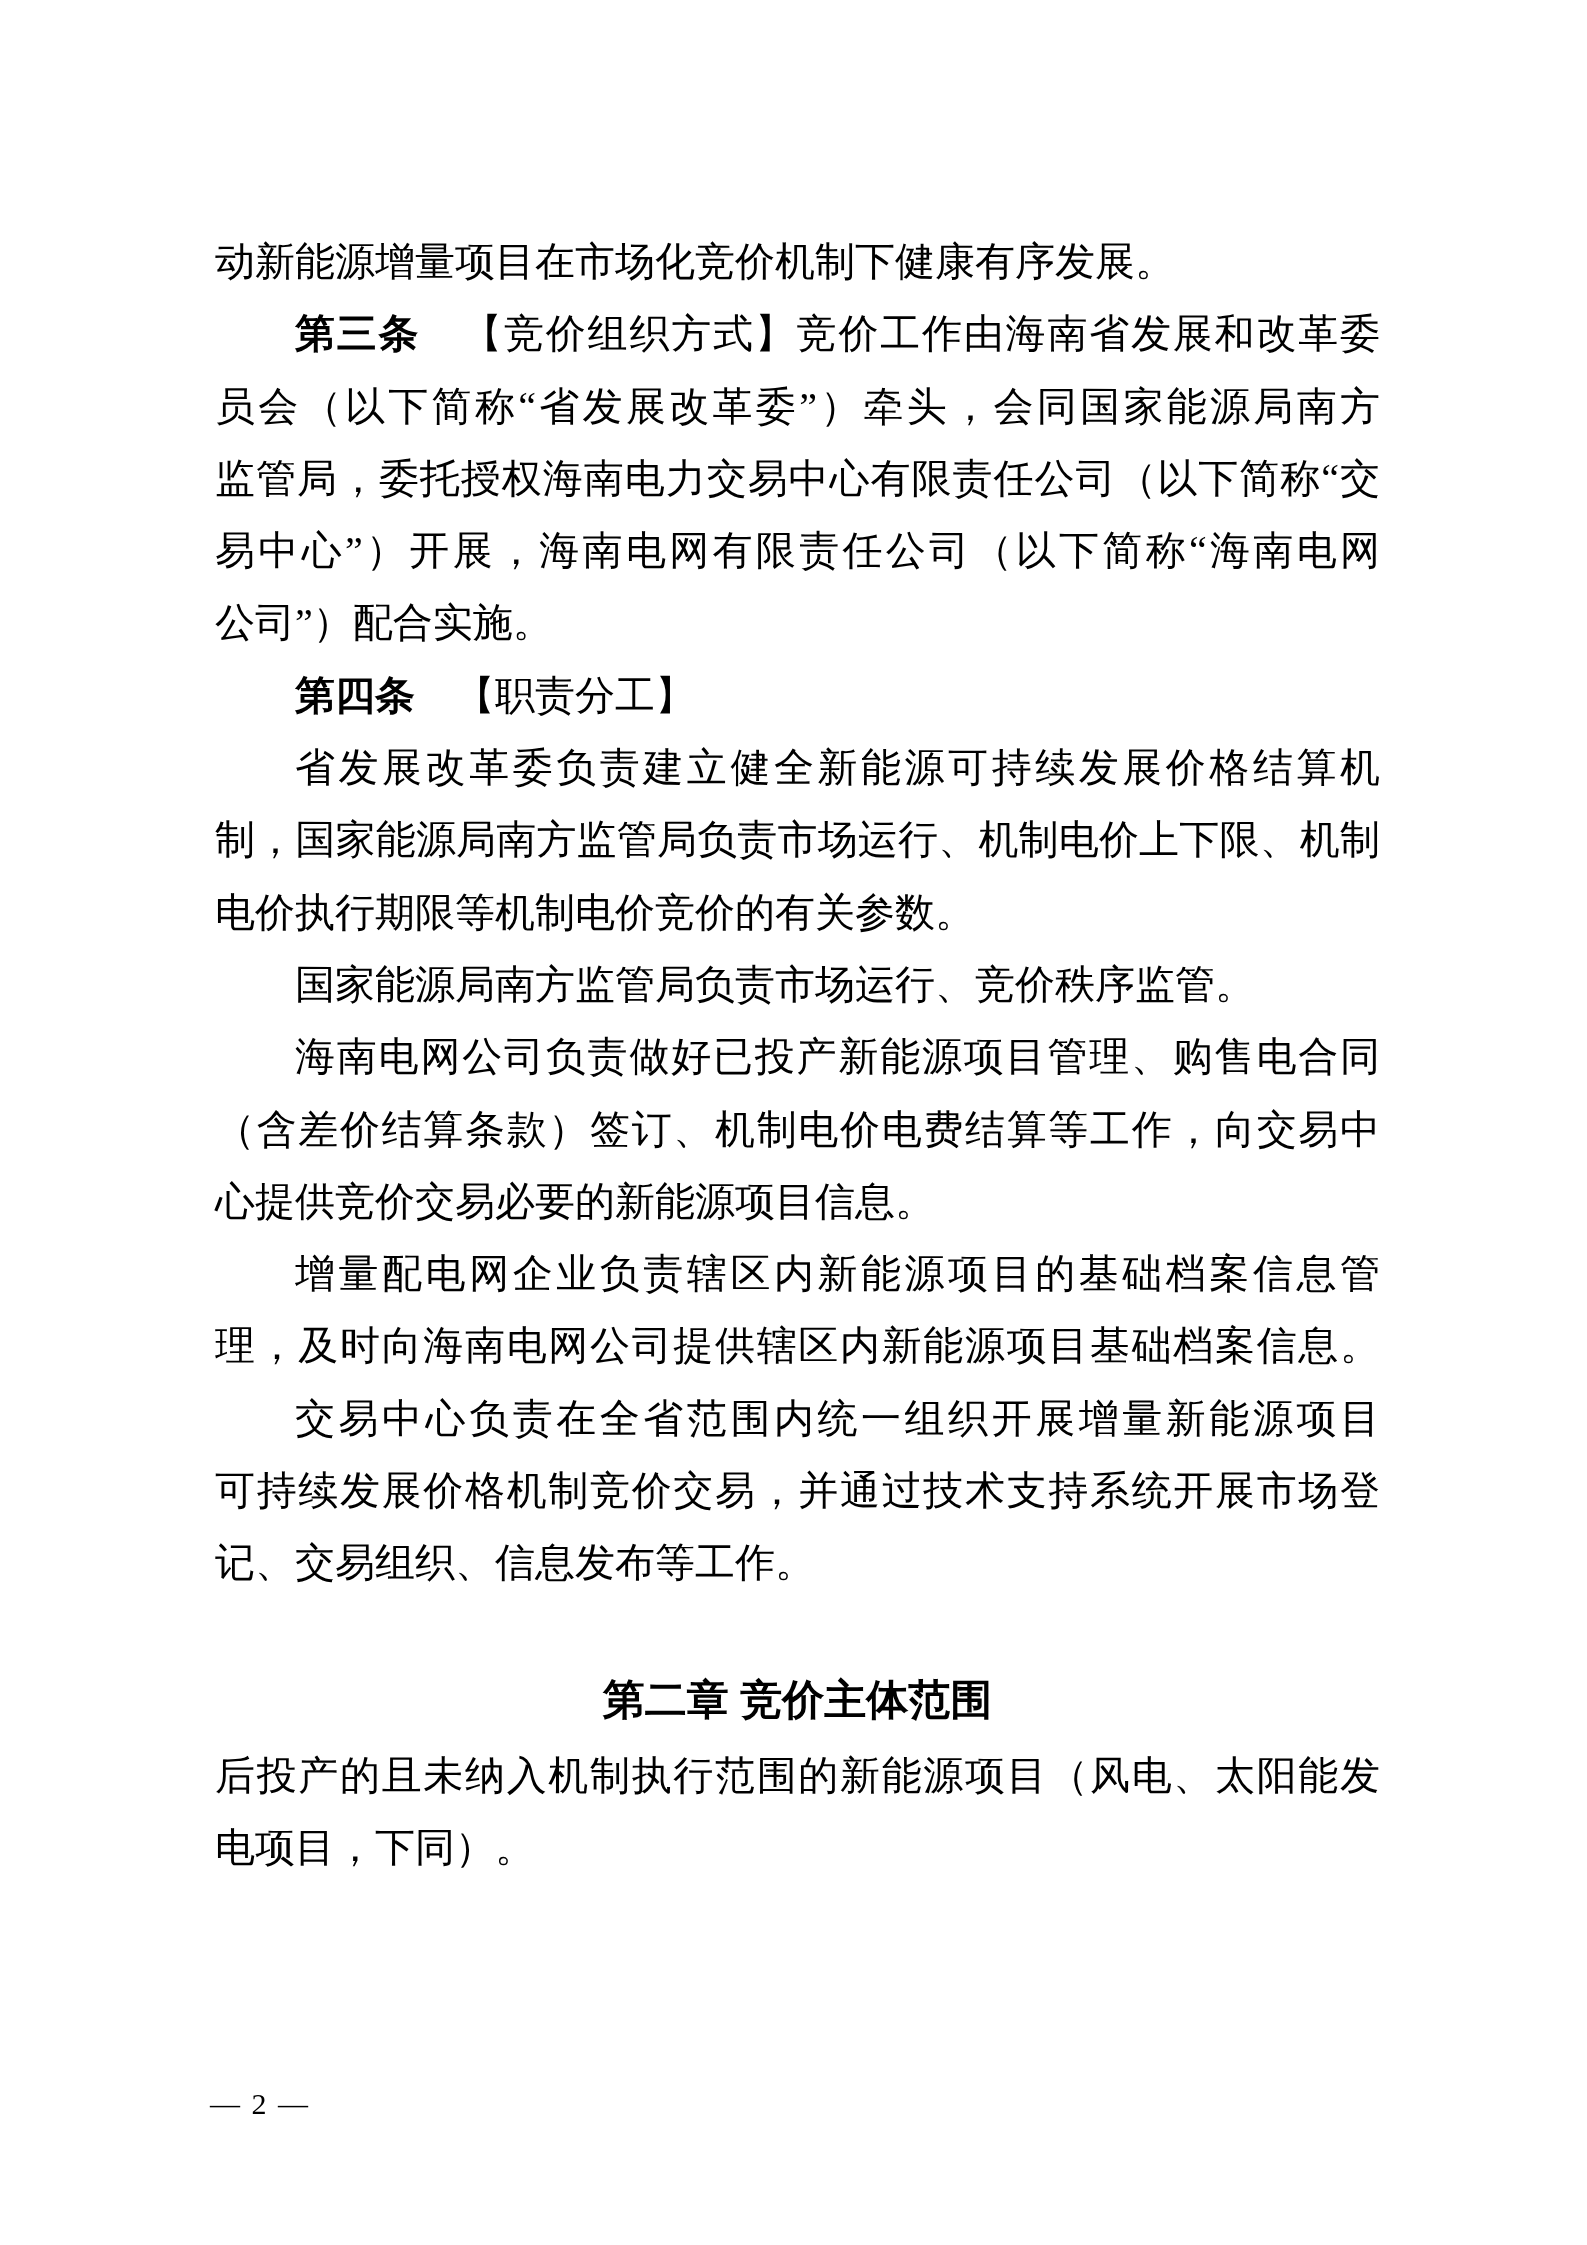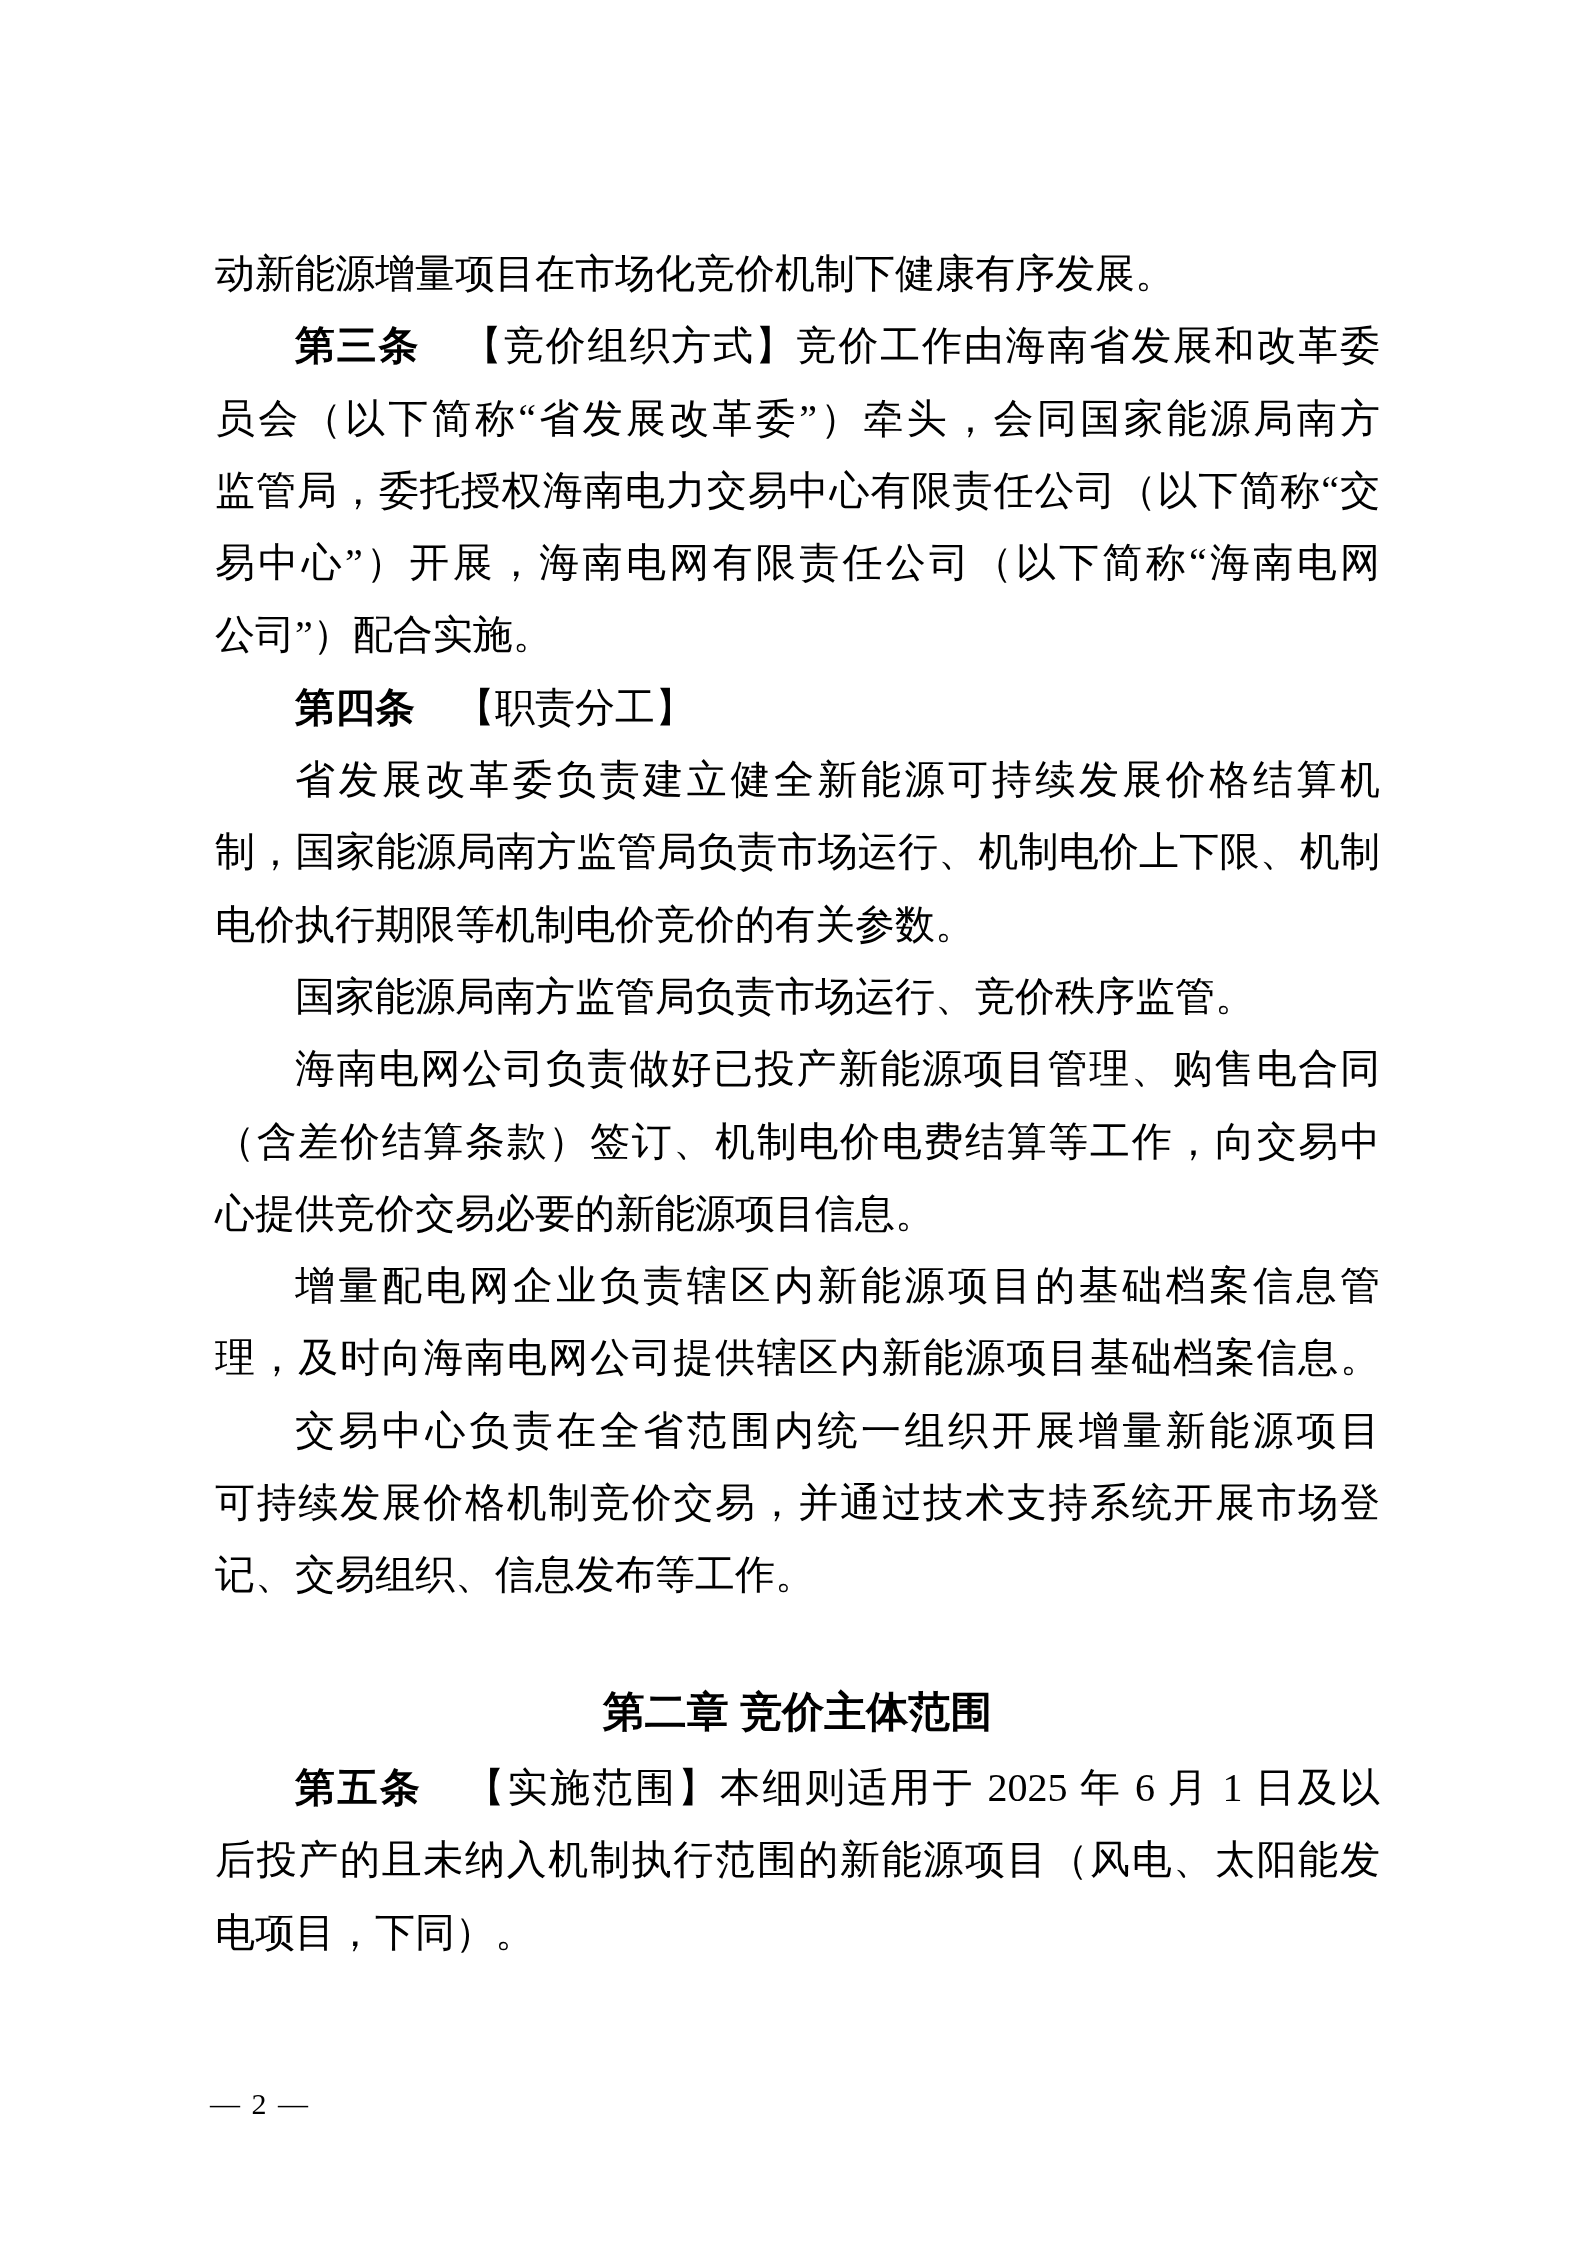--- a/index.html
+++ b/index.html
@@ -12,21 +12,21 @@
     width: 1587px;
     height: 2245px;
     background: #ffffff;
     overflow: hidden;
     font-family: "Liberation Serif", "DejaVu Serif", serif;
     color: #000000;
   }
   .textblock {
     position: absolute;
     left: 215px;
-    top: 238px;
+    top: 226px;
     width: 1165px;
   }
   .line {
     font-size: 40px;
     line-height: 72.3px;
     white-space: pre-wrap;
   }
   .line.justify {
     text-align: justify;
     text-align-last: justify;
@@ -79,18 +79,17 @@
       <div class="line left indent"><span class="seg">国家能源局南方监管局负责市场运行、竞价秩序监管。</span></div>
       <div class="line justify indent"><span class="seg">海南电网公司负责做好已投产新能源项目管理、购售电合同</span></div>
       <div class="line justify"><span class="seg">（含差价结算条款）签订、机制电价电费结算等工作，向交易中</span></div>
       <div class="line left"><span class="seg">心提供竞价交易必要的新能源项目信息。</span></div>
       <div class="line justify indent"><span class="seg">增量配电网企业负责辖区内新能源项目的基础档案信息管</span></div>
       <div class="line justify"><span class="seg">理，及时向海南电网公司提供辖区内新能源项目基础档案信息。</span></div>
       <div class="line justify indent"><span class="seg">交易中心负责在全省范围内统一组织开展增量新能源项目</span></div>
       <div class="line justify"><span class="seg">可持续发展价格机制竞价交易，并通过技术支持系统开展市场登</span></div>
       <div class="line left"><span class="seg">记、交易组织、信息发布等工作。</span></div>
       <div class="line center heading"><span class="seg bold">第二章 竞价主体范围</span></div>
-      <div class="line justify indent"><span class="seg bold">第五条</span><span class="seg">　【实施范围】本细则适用于 2025 年 6 月 1 日及以</span></div>
       <div class="line justify"><span class="seg">后投产的且未纳入机制执行范围的新能源项目（风电、太阳能发</span></div>
       <div class="line left"><span class="seg">电项目，下同）。</span></div>
     </div>
   <div class="pagenum">— 2 —</div>
 </div>
 
 </body></html>

